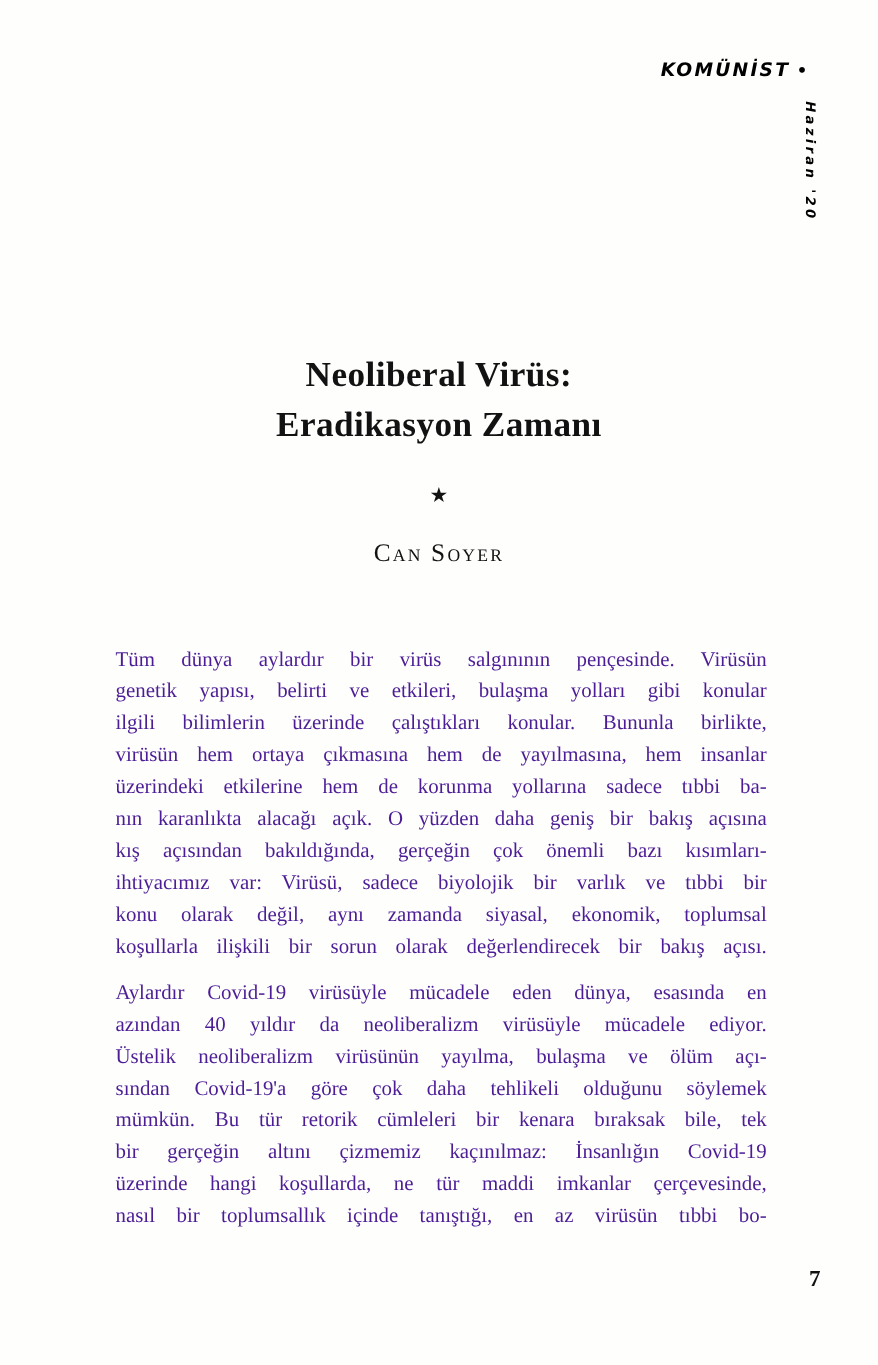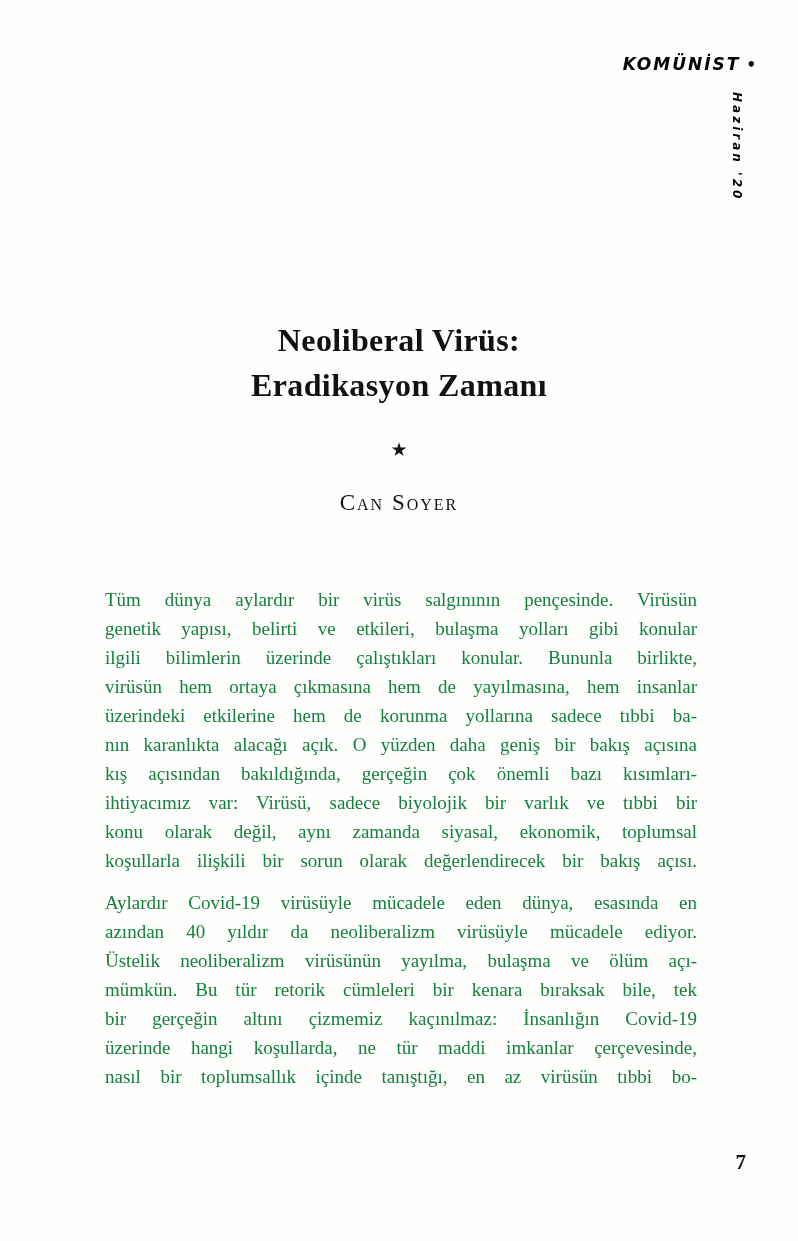--- a/index.html
+++ b/index.html
@@ -10,21 +10,21 @@
     height: 1241px;
     background: #fefefd;
     margin: 0 auto;
     font-family: "Liberation Serif", serif;
     color: #161616;
     overflow: hidden;
   }
   .masthead {
     position: absolute;
     top: 54px;
-    right: 40px;
+    right: 62px;
     font-family: "DejaVu Sans", sans-serif;
     font-weight: bold;
     font-style: italic;
     font-size: 17px;
     letter-spacing: 2px;
     color: #000;
     white-space: nowrap;
   }
   .masthead .bullet { font-style: normal; margin-left: 6px; font-size: 15px; }
   .issue-date {
@@ -74,21 +74,21 @@
     letter-spacing: 2px;
     color: #121212;
   }
   .body-text {
     position: absolute;
     top: 585px;
     left: 105px;
     width: 592px;
     font-size: 19px;
     line-height: 29px;
-    color: #15803d;
+    color: #4c1d95;
   }
   .paragraph + .paragraph { margin-top: 13px; }
   .line {
     text-align: justify;
     text-align-last: justify;
   }
   .page-number {
     position: absolute;
     top: 1150px;
     right: 52px;
@@ -127,20 +127,21 @@
         <div class="line">nın karanlıkta alacağı açık. O yüzden daha geniş bir bakış açısına</div>
         <div class="line">kış açısından bakıldığında, gerçeğin çok önemli bazı kısımları-</div>
         <div class="line">ihtiyacımız var: Virüsü, sadece biyolojik bir varlık ve tıbbi bir</div>
         <div class="line">konu olarak değil, aynı zamanda siyasal, ekonomik, toplumsal</div>
         <div class="line">koşullarla ilişkili bir sorun olarak değerlendirecek bir bakış açısı.</div>
       </div>
     <div class="paragraph">
         <div class="line">Aylardır Covid-19 virüsüyle mücadele eden dünya, esasında en</div>
         <div class="line">azından 40 yıldır da neoliberalizm virüsüyle mücadele ediyor.</div>
         <div class="line">Üstelik neoliberalizm virüsünün yayılma, bulaşma ve ölüm açı-</div>
+        <div class="line">sından Covid-19'a göre çok daha tehlikeli olduğunu söylemek</div>
         <div class="line">mümkün. Bu tür retorik cümleleri bir kenara bıraksak bile, tek</div>
         <div class="line">bir gerçeğin altını çizmemiz kaçınılmaz: İnsanlığın Covid-19</div>
         <div class="line">üzerinde hangi koşullarda, ne tür maddi imkanlar çerçevesinde,</div>
         <div class="line">nasıl bir toplumsallık içinde tanıştığı, en az virüsün tıbbi bo-</div>
       </div>
   </div>
 
   <div class="page-number">7</div>
 
 </div>

